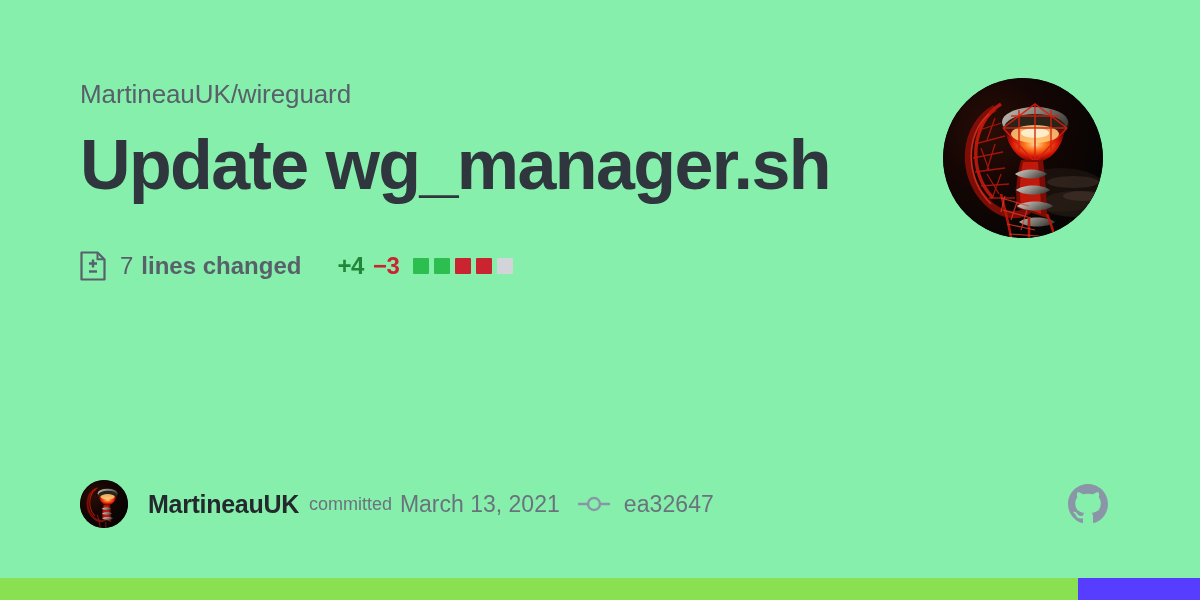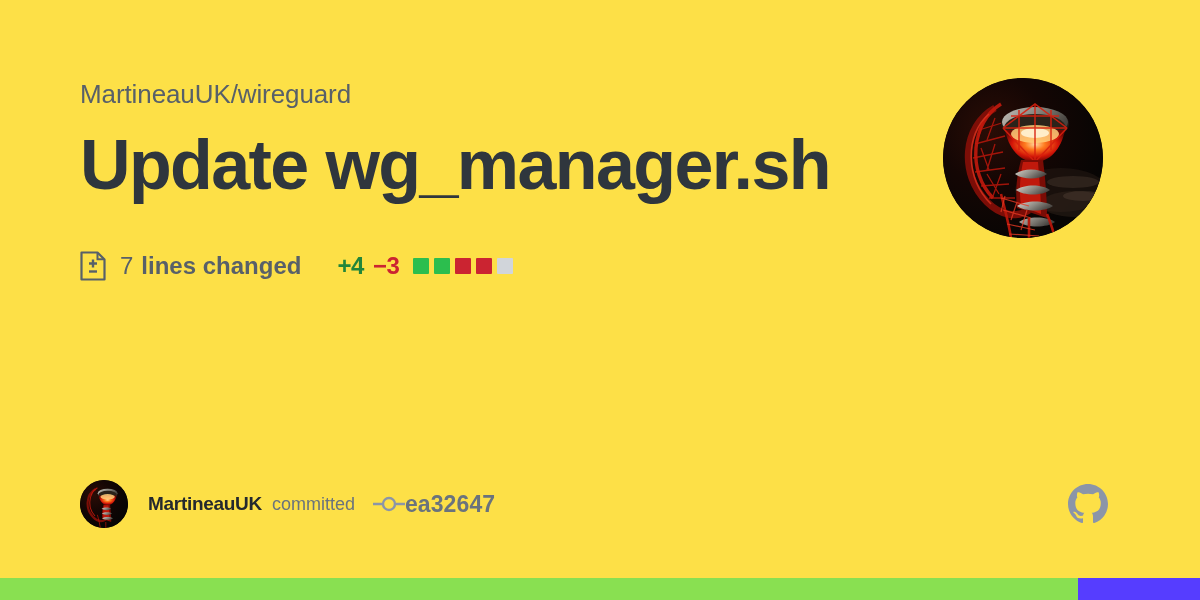--- a/index.html
+++ b/index.html
@@ -15,21 +15,21 @@
     position: relative;
     -webkit-font-smoothing: antialiased;
   }
 
   .card {
     position: absolute;
     left: 0;
     top: 0;
     width: 1200px;
     height: 600px;
-    background: #fde047;
+    background: #86efac;
     box-sizing: border-box;
   }
 
   
   .header {
     position: absolute;
     left: 80px;
     top: 78px;
     width: 830px;
   }
@@ -153,21 +153,21 @@
     height: 48px;
     border-radius: 50%;
     overflow: hidden;
     background: #080604;
     flex: 0 0 auto;
     position: relative;
   }
 
   .author-name {
     margin-left: 20px;
-    font-size: 19px;
+    font-size: 25px;
     line-height: 28px;
     font-weight: 700;
     color: #24292e;
     letter-spacing: -0.3px;
     white-space: nowrap;
   }
 
   .commit-verb {
     margin-left: 10px;
     font-size: 18px;
@@ -188,23 +188,24 @@
 
   .git-commit-icon {
     margin-left: 18px;
     width: 32px;
     height: 20px;
     display: block;
     flex: 0 0 auto;
   }
 
   .commit-sha {
+    margin-left: 14px;
     font-size: 23px;
     line-height: 28px;
-    font-weight: 700;
+    font-weight: 400;
     color: #6a737d;
     letter-spacing: 0.1px;
     white-space: nowrap;
     text-align: center;
   }
 
   
   .github-mark {
     position: absolute;
     left: 1068px;
@@ -365,20 +366,21 @@
           <g stroke="#b81609" stroke-width="2.6" fill="none" opacity="0.95">
             <path d="M58 116 C62 132 66 146 68 160"></path>
             <path d="M86 140 C86 148 86 154 86 160"></path>
           </g>
         </g>
       </svg>
     </div>
 
     <span class="author-name">MartineauUK</span>
     <span class="commit-verb">committed</span>
+    <span class="commit-date">March 13, 2021</span>
 
     <svg class="git-commit-icon" viewBox="0 0 32 20">
       <line x1="0" y1="10" x2="9" y2="10" stroke="#8b95a8" stroke-width="2.4" stroke-linecap="round"></line>
       <line x1="23" y1="10" x2="32" y2="10" stroke="#8b95a8" stroke-width="2.4" stroke-linecap="round"></line>
       <circle cx="16" cy="10" r="6" fill="none" stroke="#8b95a8" stroke-width="2.4"></circle>
     </svg>
 
     <span class="commit-sha">ea32647</span>
   </div>
 

